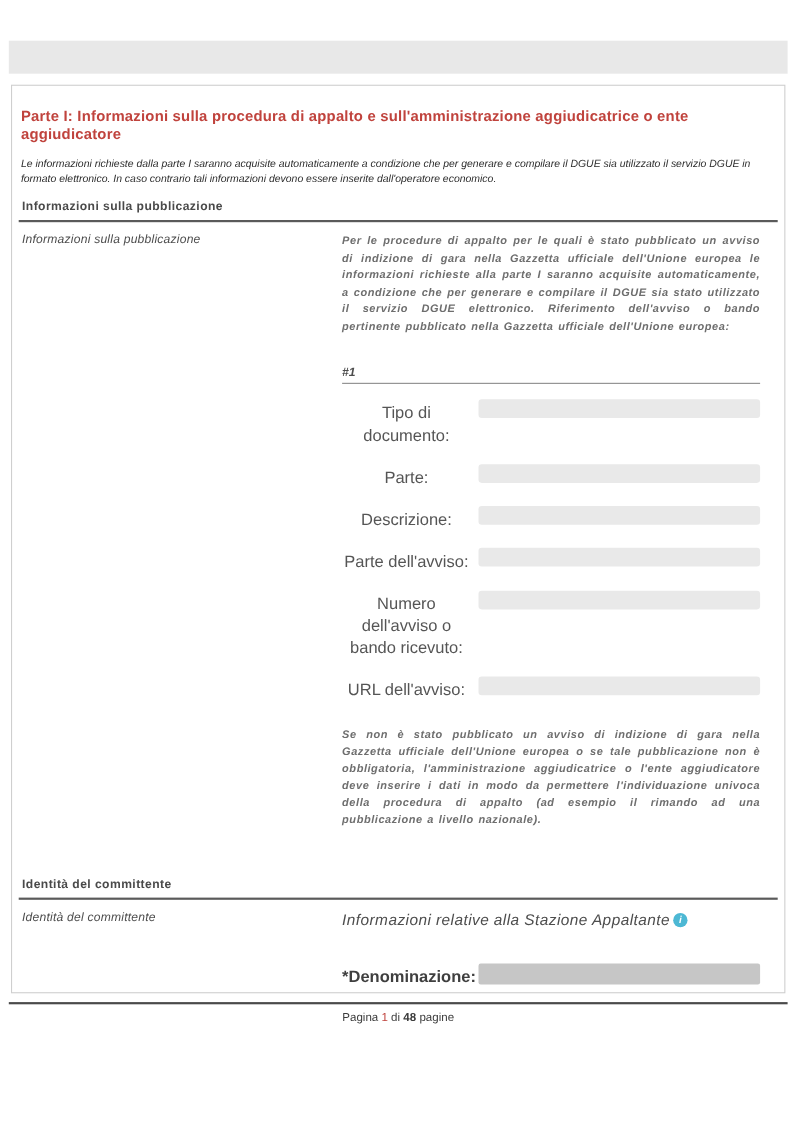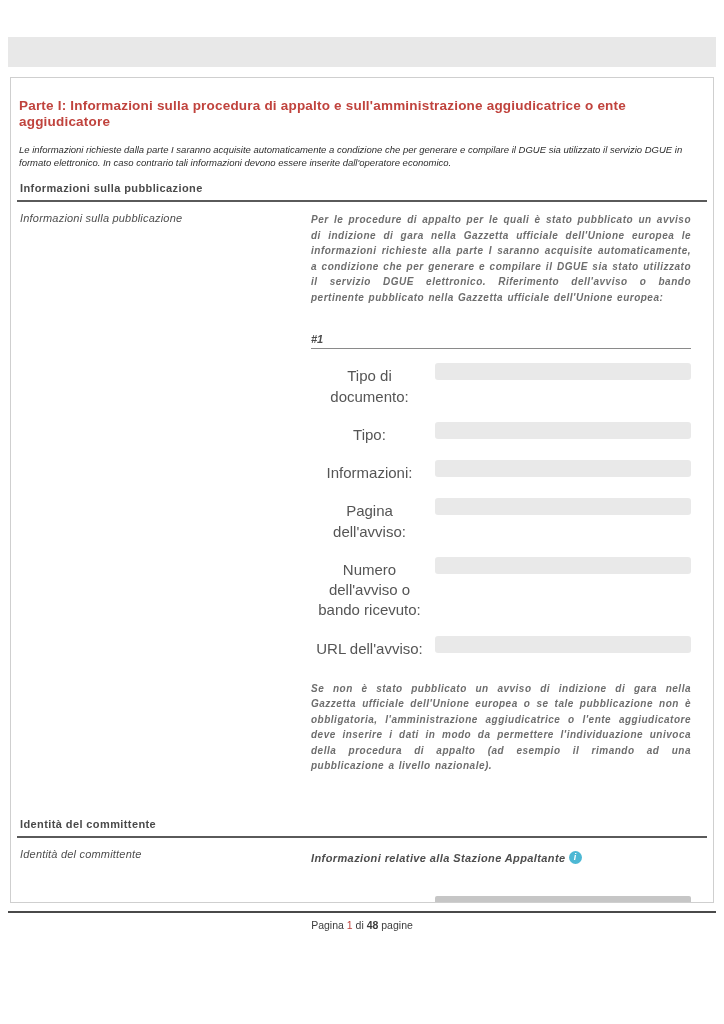--- a/index.html
+++ b/index.html
@@ -118,23 +118,23 @@
     border-radius: 3px;
   }
   .field-input.dark {
     height: 19px;
     background: #c6c6c6;
     border-radius: 2px;
   }
 
   .subtitle-row { margin-bottom: 30px; }
   .subtitle {
-    font-weight: bold;
-    font-style: italic;
-    font-size: 11px;
+    font-weight: normal;
+    font-style: italic;
+    font-size: 14px;
     color: #4d4d4d;
     letter-spacing: 0.4px;
   }
   .info-icon {
     display: inline-block;
     width: 13px;
     height: 13px;
     margin-left: 3px;
     border-radius: 50%;
     background: #4db8d4;
@@ -182,31 +182,31 @@
       <p class="para">Per le procedure di appalto per le quali è stato pubblicato un avviso di indizione di gara nella Gazzetta ufficiale dell'Unione europea le informazioni richieste alla parte I saranno acquisite automaticamente, a condizione che per generare e compilare il DGUE sia stato utilizzato il servizio DGUE elettronico. Riferimento dell'avviso o bando pertinente pubblicato nella Gazzetta ufficiale dell'Unione europea:</p>
 
       <div class="item-number">#1</div>
 
       <div class="field-row">
         <label class="field-label">Tipo di documento:</label>
         <input type="text" class="field-input light" value="" style="">
       </div>
 
       <div class="field-row">
-        <label class="field-label">Tipo:</label>
-        <input type="text" class="field-input light" value="" style="">
-      </div>
-
-      <div class="field-row">
-        <label class="field-label">Informazioni:</label>
-        <input type="text" class="field-input light" value="" style="">
-      </div>
-
-      <div class="field-row">
-        <label class="field-label">Pagina dell'avviso:</label>
+        <label class="field-label">Parte:</label>
+        <input type="text" class="field-input light" value="" style="">
+      </div>
+
+      <div class="field-row">
+        <label class="field-label">Descrizione:</label>
+        <input type="text" class="field-input light" value="" style="">
+      </div>
+
+      <div class="field-row">
+        <label class="field-label">Parte dell'avviso:</label>
         <input type="text" class="field-input light" value="" style="">
       </div>
 
       <div class="field-row">
         <label class="field-label">Numero dell'avviso o bando ricevuto:</label>
         <input type="text" class="field-input light" value="" style="">
       </div>
 
       <div class="field-row">
         <label class="field-label">URL dell'avviso:</label>
@@ -221,20 +221,24 @@
   <div class="section-header second">Identità del committente</div>
 
   <div class="two-col">
     <div class="left-col">Identità del committente</div>
     <div class="right-col">
 
       <div class="subtitle-row">
         <span class="subtitle">Informazioni relative alla Stazione Appaltante</span><span class="info-icon">i</span>
       </div>
 
+      <div class="field-row">
+        <label class="field-label bold">*Denominazione:</label>
+        <input type="text" class="field-input dark" value="" style="">
+      </div>
 
       <div class="field-row">
         <label class="field-label bold">*Gazzetta:</label>
         <input type="text" class="field-input dark" value="" style="">
       </div>
 
       <div class="field-row">
         <label class="field-label bold">*CAP:</label>
         <input type="text" class="field-input dark" value="" style="">
       </div>

